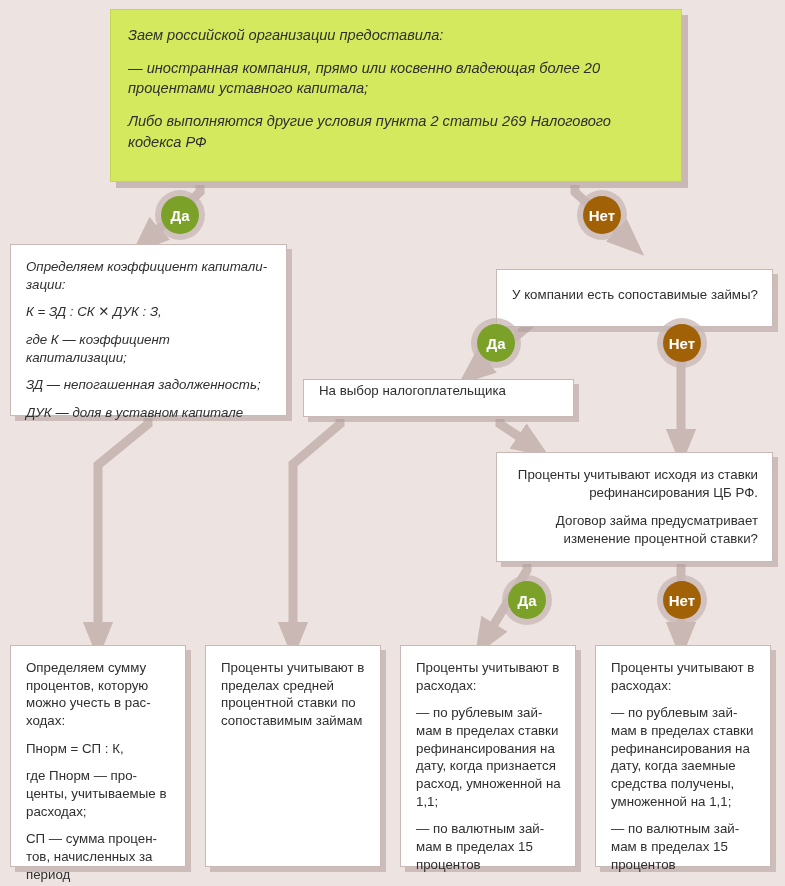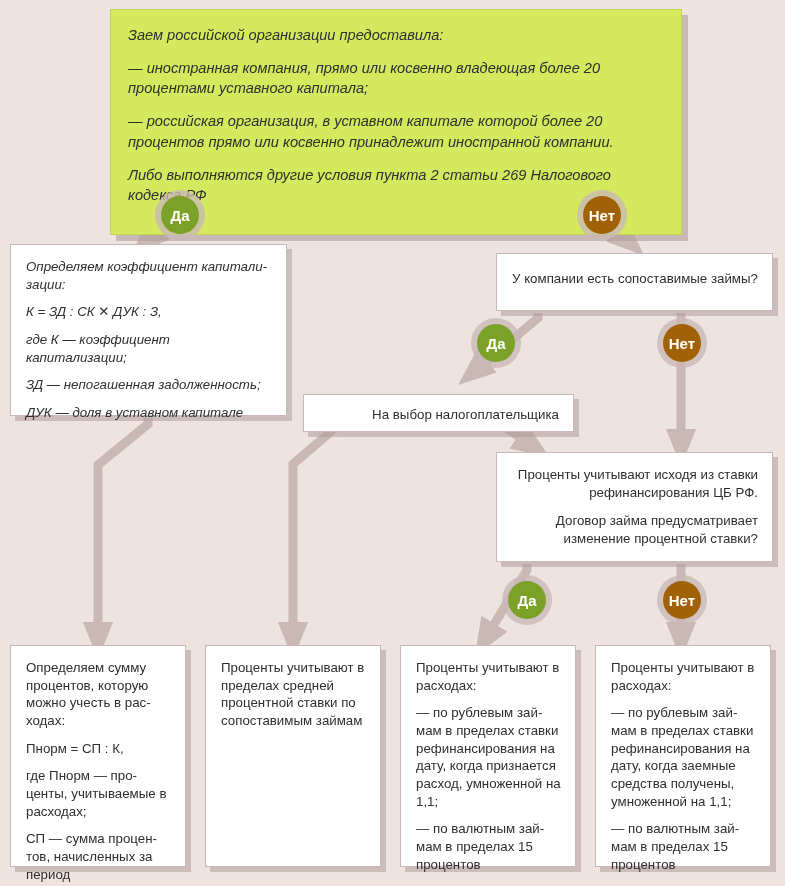--- a/index.html
+++ b/index.html
@@ -79,22 +79,22 @@
     z-index: 6;
     box-shadow: 0 0 0 6px rgba(201,185,182,0.78);
     letter-spacing: 0.1px;
   }
   .badge.yes { background: #7ba129; }
   .badge.no  { background: #a16207; }
 
   
   #node-root        { left: 110px; top: 9px;    width: 572px; }
   #node-cap         { left: 10px;  top: 244px;  width: 277px; height: 172px; font-style: italic; }
-  #node-comparable  { left: 496px; top: 253px;  width: 277px; height: 58px;  padding-top: 16px; }
-  #node-choice      { left: 303px; top: 394px;  width: 271px; height: 38px;  padding-top: 11px; text-align: right; }
+  #node-comparable  { left: 496px; top: 269px;  width: 277px; height: 58px;  padding-top: 16px; }
+  #node-choice      { left: 303px; top: 379px;  width: 271px; height: 38px;  padding-top: 2px; }
   #node-refin       { left: 496px; top: 452px;  width: 277px; height: 110px; text-align: right; }
   #node-out1        { left: 10px;  top: 645px;  width: 176px; height: 222px; }
   #node-out2        { left: 205px; top: 645px;  width: 176px; height: 222px; }
   #node-out3        { left: 400px; top: 645px;  width: 176px; height: 222px; }
   #node-out4        { left: 595px; top: 645px;  width: 176px; height: 222px; }
 
   
   #badge-root-yes   { left: 161px; top: 196px; }
   #badge-root-no    { left: 583px; top: 196px; }
   #badge-cmp-yes    { left: 477px; top: 324px; }
@@ -131,21 +131,20 @@
 
       <path d="M527,564 L527,570 L487,636"></path>
 
       <path d="M681,564 L681,636"></path>
     </g>
   </svg>
 
   <div class="node green" id="node-root">
     <p>Заем российской организации предоставила:</p>
     <p>— иностранная компания, прямо или косвенно владеющая более 20 процентами уставного капитала;</p>
-    <p>— российская организация, в уставном капитале которой более 20 процентов прямо или косвенно принадлежит иностранной компании.</p>
     <p>Либо выполняются другие условия пункта 2 статьи 269 Налогового кодекса РФ</p>
   </div>
 
   <div class="badge yes" id="badge-root-yes">Да</div>
   <div class="badge no" id="badge-root-no">Нет</div>
 
   <div class="node tight" id="node-cap">
     <p>Определяем коэффициент капитали­зации:</p>
     <p>К = ЗД : СК ✕ ДУК : З,</p>
     <p>где К — коэффициент капитализации;</p>

